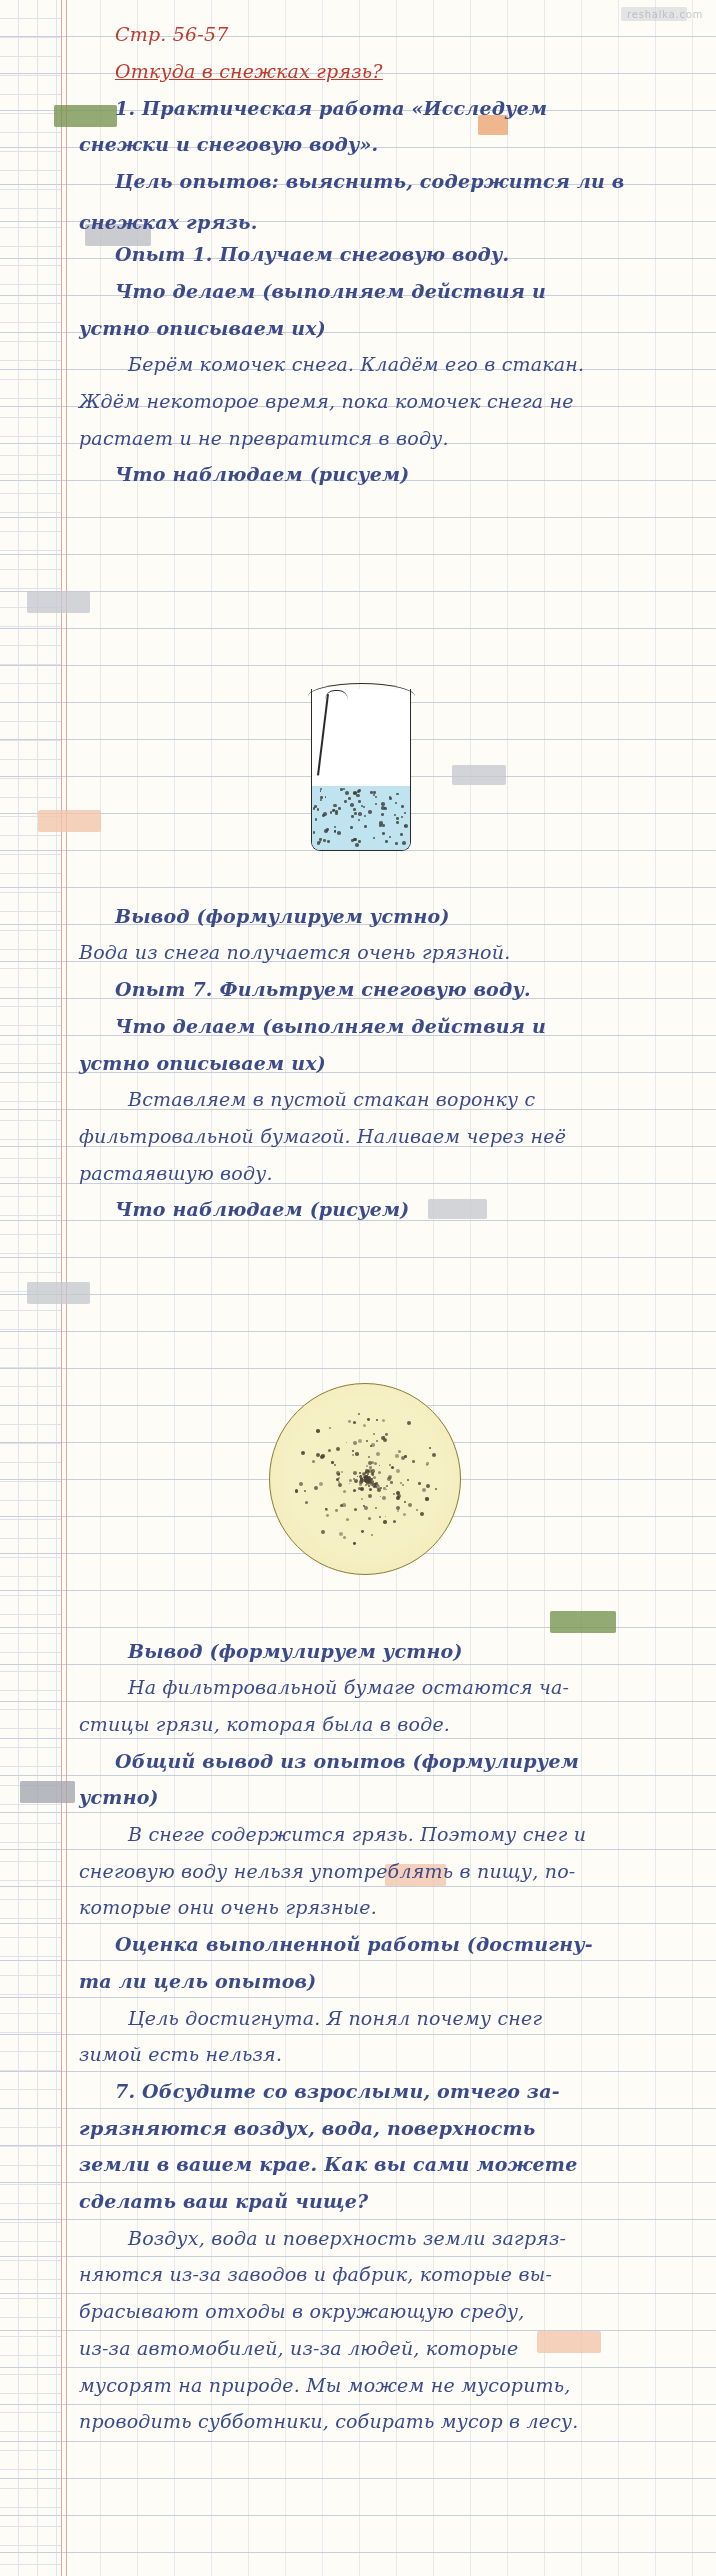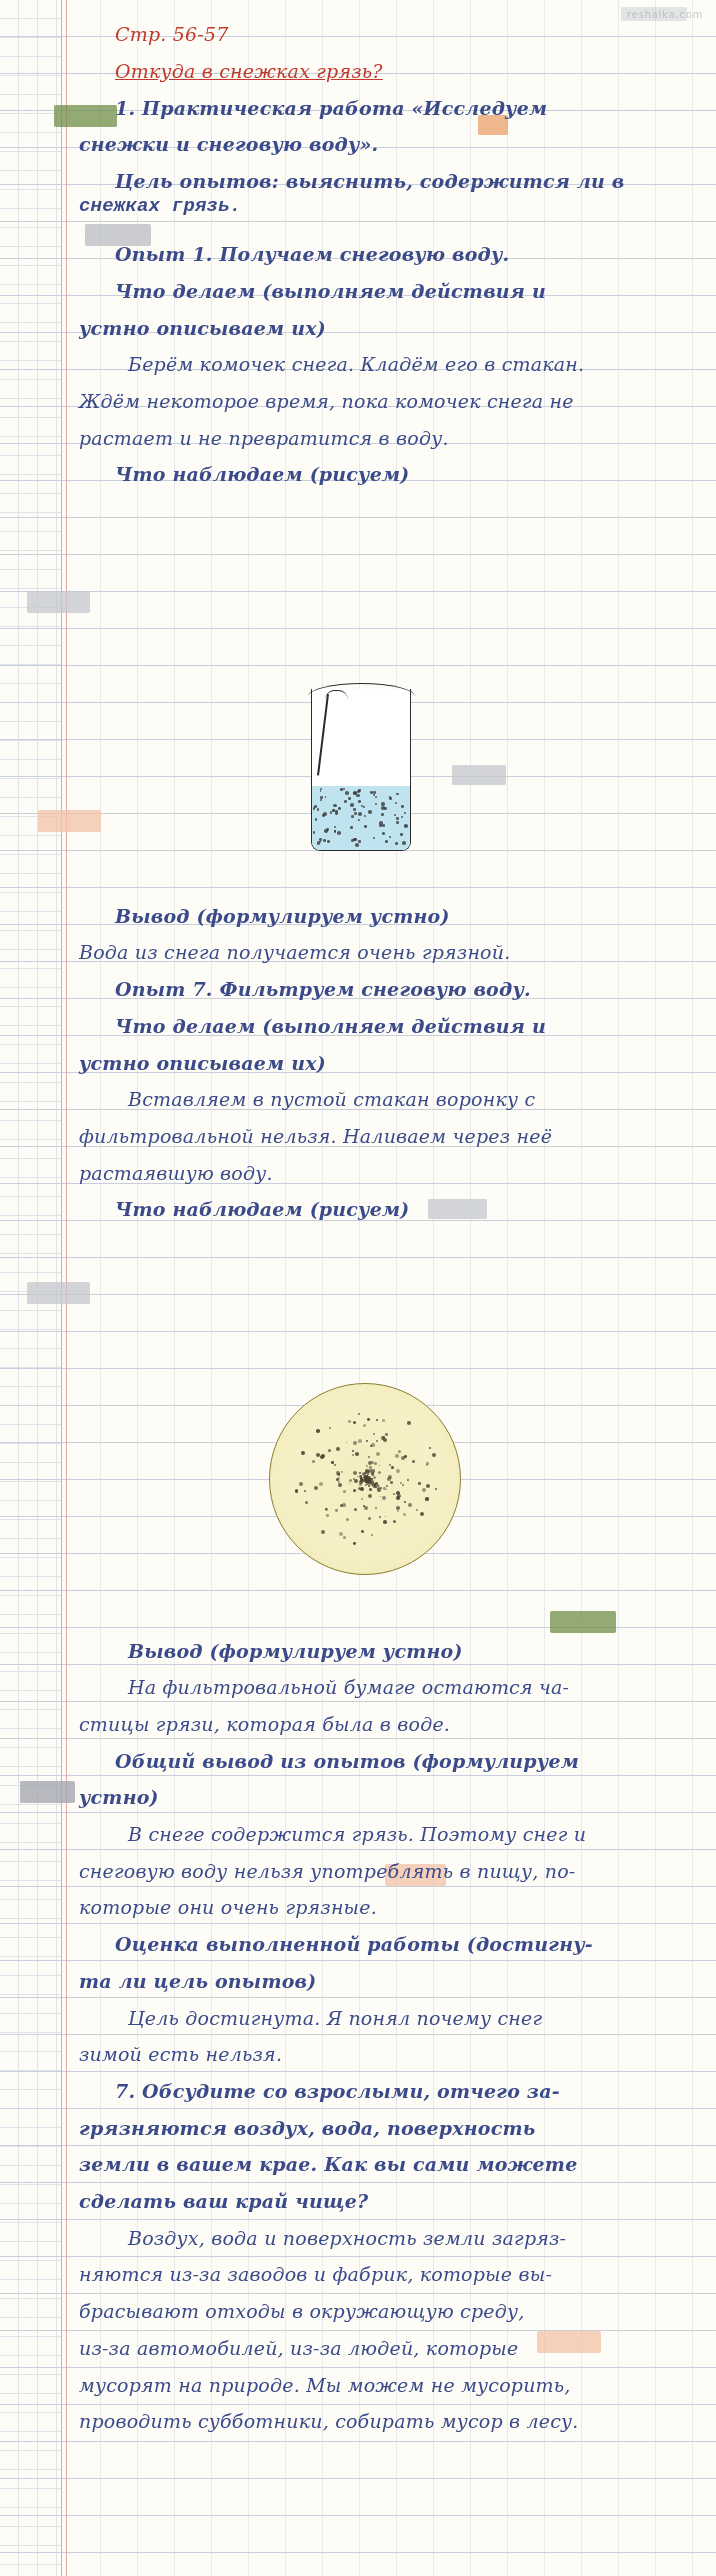--- a/index.html
+++ b/index.html
@@ -213,35 +213,35 @@
       <div class="blob" style="left: 385px; top: 1864px; width: 61px; height: 21.5px; background: rgb(242, 195, 168);"></div>
       <div class="blob" style="left: 537px; top: 2331px; width: 64px; height: 21.5px; background: rgb(242, 195, 168);"></div>
     </div>
 
   <div class="content" id="text-layer">
       <div class="ln red ind" style="top: 16px;">Стр. 56-57</div>
       <div class="ln red ind" style="top: 53px; text-decoration: underline;">Откуда в снежках грязь?</div>
       <div class="ln bold ind" style="top: 90px;">1. Практическая работа «Исследуем</div>
       <div class="ln bold" style="top: 126px;">снежки и снеговую воду».</div>
       <div class="ln bold ind" style="top: 163px;">Цель опытов: выяснить, содержится ли в</div>
-      <div class="ln bold" style="top: 188px; font-family: Liberation Mono, monospace;">снежках грязь.</div>
+      <div class="ln bold" style="top: 204px;">снежках грязь.</div>
       <div class="ln bold ind" style="top: 236px;">Опыт 1. Получаем снеговую воду.</div>
       <div class="ln bold ind" style="top: 273px;">Что делаем (выполняем действия и</div>
       <div class="ln bold" style="top: 310px;">устно описываем их)</div>
       <div class="ln ind2" style="top: 346px;">Берём комочек снега. Кладём его в стакан.</div>
       <div class="ln " style="top: 383px;">Ждём некоторое время, пока комочек снега не</div>
       <div class="ln " style="top: 420px;">растает и не превратится в воду.</div>
       <div class="ln bold ind" style="top: 456px;">Что наблюдаем (рисуем)</div>
       <div class="ln bold ind" style="top: 898px;">Вывод (формулируем устно)</div>
       <div class="ln " style="top: 934px;">Вода из снега получается очень грязной.</div>
       <div class="ln bold ind" style="top: 971px;">Опыт 7. Фильтруем снеговую воду.</div>
       <div class="ln bold ind" style="top: 1008px;">Что делаем (выполняем действия и</div>
       <div class="ln bold" style="top: 1045px;">устно описываем их)</div>
       <div class="ln ind2" style="top: 1081px;">Вставляем в пустой стакан воронку с</div>
-      <div class="ln " style="top: 1118px;">фильтровальной нельзя. Наливаем через неё</div>
+      <div class="ln " style="top: 1118px;">фильтровальной бумагой. Наливаем через неё</div>
       <div class="ln " style="top: 1155px;">растаявшую воду.</div>
       <div class="ln bold ind" style="top: 1191px;">Что наблюдаем (рисуем)</div>
       <div class="ln bold ind2" style="top: 1633px;">Вывод (формулируем устно)</div>
       <div class="ln ind2" style="top: 1669px;">На фильтровальной бумаге остаются ча-</div>
       <div class="ln " style="top: 1706px;">стицы грязи, которая была в воде.</div>
       <div class="ln bold ind" style="top: 1743px;">Общий вывод из опытов (формулируем</div>
       <div class="ln bold" style="top: 1779px;">устно)</div>
       <div class="ln ind2" style="top: 1816px;">В снеге содержится грязь. Поэтому снег и</div>
       <div class="ln " style="top: 1853px;">снеговую воду нельзя употреблять в пищу, по-</div>
       <div class="ln " style="top: 1889px;">которые они очень грязные.</div>

